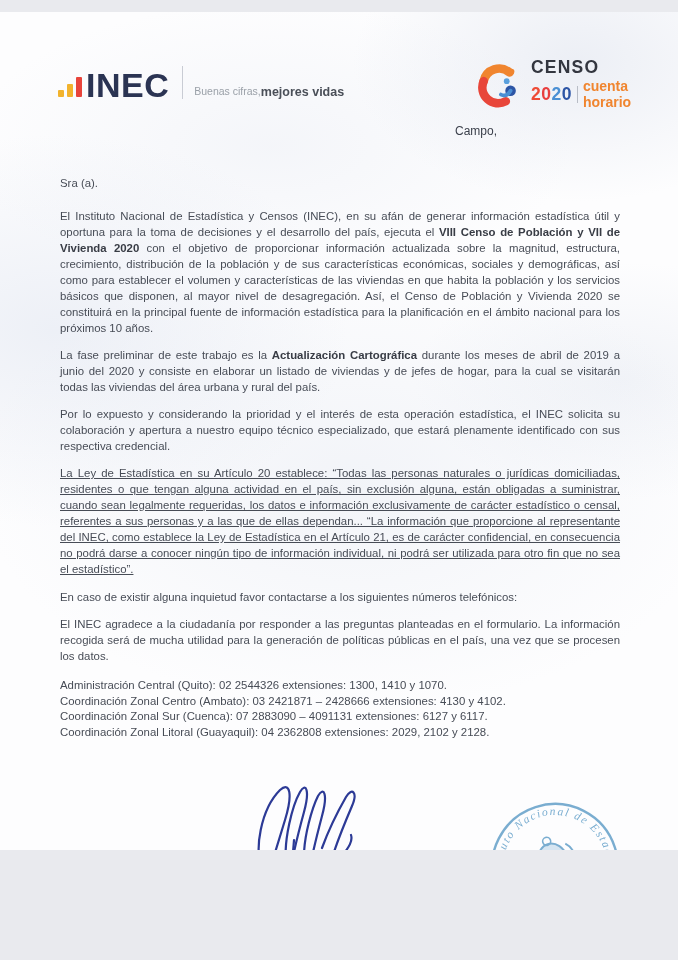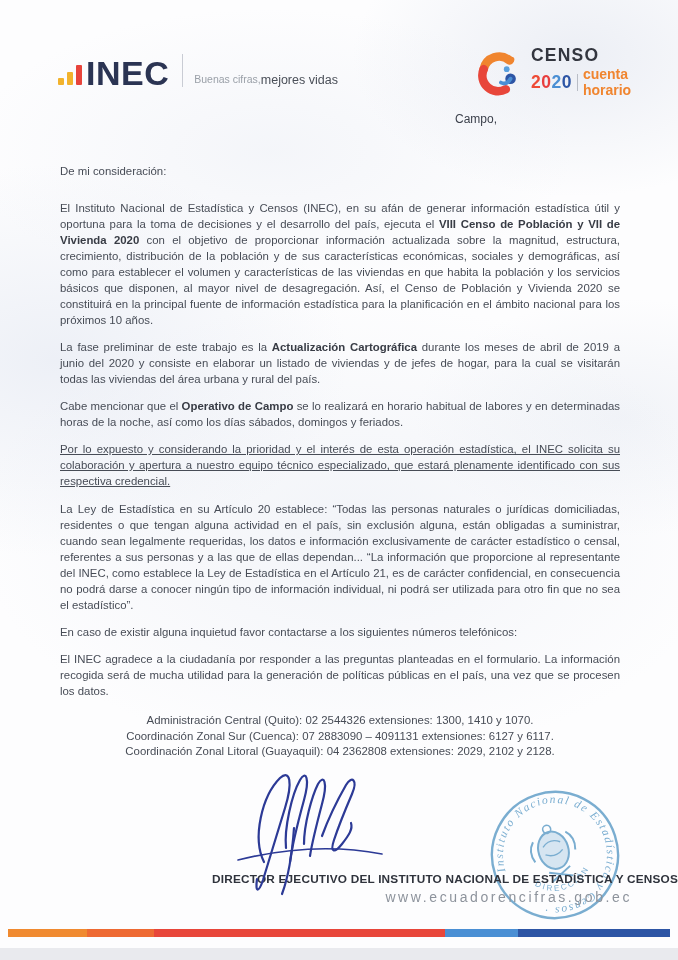--- a/index.html
+++ b/index.html
@@ -1,56 +1,56 @@
 <!DOCTYPE html>
 <html><head>
 <meta charset="utf-8">
 <style>
   html,body { margin:0; padding:0; background:#e9eaee; }
   .page {
-    position:relative; width:678px; height:948px; margin:0 auto; overflow:hidden;
+    position:relative; width:678px; height:838px; margin:12px auto; overflow:hidden;
     font-family:"Liberation Sans", sans-serif; color:#474c56;
     background:
       radial-gradient(ellipse 320px 200px at 85% 6%, rgba(208,215,230,0.38), transparent 70%),
       radial-gradient(ellipse 420px 280px at 8% 38%, rgba(203,212,230,0.32), transparent 70%),
       radial-gradient(ellipse 520px 320px at 52% 56%, rgba(214,221,234,0.28), transparent 72%),
       radial-gradient(ellipse 300px 170px at 92% 44%, rgba(208,216,230,0.26), transparent 70%),
       radial-gradient(ellipse 420px 200px at 40% 16%, rgba(212,219,233,0.22), transparent 72%),
       #fdfdfe;
   }
   
   .inec-logo { position:absolute; left:58px; top:54px; display:flex; align-items:flex-end; }
   .inec-bars { display:flex; align-items:flex-end; gap:3px; margin:0 4px 3px 0; }
   .inec-bars i { display:block; width:6px; border-radius:1px; }
   .inec-bars .b1 { height:7px;  background:#f2b32d; }
   .inec-bars .b2 { height:13px; background:#f2b32d; }
   .inec-bars .b3 { height:20px; background:#e8443b; }
   .inec-text { font-size:34px; font-weight:800; color:#2b3453; line-height:0.82; letter-spacing:0.5px; }
   .logo-divider { width:1px; height:33px; background:#c9ccd4; margin:0 11px 1px 13px; }
   .inec-tagline { display:flex; flex-direction:row; margin-bottom:1px; }
   .inec-tagline .t1 { font-size:10.5px; color:#9aa0a8; }
-  .inec-tagline .t2 { font-size:12.5px; color:#4a4f58; font-weight:400; }
+  .inec-tagline .t2 { font-size:12.5px; color:#4a4f58; font-weight:700; }
   
   .censo-logo { position:absolute; left:476px; top:47px; display:flex; align-items:center; gap:7px; }
   .censo-text { display:flex; flex-direction:column; gap:1px; }
   .censo-title { font-size:17.5px; font-weight:800; color:#33363f; letter-spacing:1.2px; line-height:1; }
   .censo-row { display:flex; align-items:center; gap:5px; }
   .censo-year { display:flex; }
   .censo-year .yd { font-size:17.5px; font-weight:800; line-height:1; letter-spacing:0.5px; }
   .censo-sep { width:1px; height:17px; background:#b9bdc6; }
   .censo-tag span { display:block; font-size:14px; color:#f0852f; font-weight:700; line-height:1.2; }
   
   .city { position:absolute; left:455px; top:112px; font-size:12px; font-weight:500; color:#3c414c; }
   .letter { position:absolute; left:60px; right:58px; top:163px; font-size:11.4px; line-height:16px; }
   .salutation { margin-bottom:17px; }
   .greeting { margin-bottom:21px; }
   .paras p.para { margin:0 0 11px; text-align:justify; }
   .paras p.para:nth-child(4) { margin-bottom:12px;text-decoration:underline; }
   .b { font-weight:700; color:#383c45; }
-  .contacts { margin-top:14px;text-align:center; }
+  .contacts { margin-top:14px; }
   .contact-line { line-height:15.5px; }
   
   .signature-svg { position:absolute; left:230px; top:766px; z-index:3; }
   .director { position:absolute; left:0; right:0; top:872px; text-align:right;
               font-size:11.8px; font-weight:700; color:#2f333c; letter-spacing:0.2px; z-index:2; }
   .stamp-svg { position:absolute; left:484px; top:784px; opacity:0.85; z-index:1; }
   .website { position:absolute; right:46px; top:889px; font-size:14px; letter-spacing:2.6px;
              color:#8d939c; z-index:2; }
   .stripe { position:absolute; left:8px; right:8px; top:929px; height:8px;
     background:linear-gradient(to right,
@@ -101,32 +101,32 @@
           <span>cuenta</span>
           <span>horario</span>
         </span>
       </div>
     </div>
   </div>
 
   <div class="city">Campo,</div>
 
   <div class="letter">
-    <div class="greeting">De mi consideración:</div>
+    <div class="salutation">Sra (a).</div>
     <div class="paras">
         <p class="para"><span>El Instituto Nacional de Estadística y Censos (INEC), en su afán de generar información estadística útil y oportuna para la toma de decisiones y el desarrollo del país, ejecuta el </span><span class="b">VIII Censo de Población y VII de Vivienda 2020</span><span> con el objetivo de proporcionar información actualizada sobre la magnitud, estructura, crecimiento, distribución de la población y de sus características económicas, sociales y demográficas, así como para establecer el volumen y características de las viviendas en que habita la población y los servicios básicos que disponen, al mayor nivel de desagregación. Así, el Censo de Población y Vivienda 2020 se constituirá en la principal fuente de información estadística para la planificación en el ámbito nacional para los próximos 10 años.</span></p>
         <p class="para"><span>La fase preliminar de este trabajo es la </span><span class="b">Actualización Cartográfica</span><span> durante los meses de abril de 2019 a junio del 2020 y consiste en elaborar un listado de viviendas y de jefes de hogar, para la cual se visitarán todas las viviendas del área urbana y rural del país.</span></p>
-        <p class="para"><span>Cabe mencionar que el </span><span class="b">Operativo de Campo</span><span> se lo realizará en horario habitual de labores y en determinadas horas de la noche, así como los días sábados, domingos y feriados.</span></p>
         <p class="para"><span>Por lo expuesto y considerando la prioridad y el interés de esta operación estadística, el INEC solicita su colaboración y apertura a nuestro equipo técnico especializado, que estará plenamente identificado con sus respectiva credencial.</span></p>
         <p class="para"><span>La Ley de Estadística en su Artículo 20 establece: “Todas las personas naturales o jurídicas domiciliadas, residentes o que tengan alguna actividad en el país, sin exclusión alguna, están obligadas a suministrar, cuando sean legalmente requeridas, los datos e información exclusivamente de carácter estadístico o censal, referentes a sus personas y a las que de ellas dependan... “La información que proporcione al representante del INEC, como establece la Ley de Estadística en el Artículo 21, es de carácter confidencial, en consecuencia no podrá darse a conocer ningún tipo de información individual, ni podrá ser utilizada para otro fin que no sea el estadístico”.</span></p>
         <p class="para"><span>En caso de existir alguna inquietud favor contactarse a los siguientes números telefónicos:</span></p>
         <p class="para"><span>El INEC agradece a la ciudadanía por responder a las preguntas planteadas en el formulario. La información recogida será de mucha utilidad para la generación de políticas públicas en el país, una vez que se procesen los datos.</span></p>
       </div>
     <div class="contacts">
         <div class="contact-line">Administración Central (Quito): 02 2544326 extensiones: 1300, 1410 y 1070.</div>
+        <div class="contact-line">Coordinación Zonal Centro (Ambato): 03 2421871 – 2428666 extensiones: 4130 y 4102.</div>
         <div class="contact-line">Coordinación Zonal Sur (Cuenca): 07 2883090 – 4091131 extensiones: 6127 y 6117.</div>
         <div class="contact-line">Coordinación Zonal Litoral (Guayaquil): 04 2362808 extensiones: 2029, 2102 y 2128.</div>
       </div>
   </div>
 
   <svg class="signature-svg" width="170" height="130" viewBox="0 0 170 130">
     <g fill="none" stroke="#2c3a96" stroke-width="2.2" stroke-linecap="round">
       <path d="M 34 96 C 22 72 32 30 50 12 C 60 3 63 16 55 42 C 47 68 39 94 33 114 C 29 126 25 128 27 113"></path>
       <path d="M 56 82 C 54 62 62 28 70 14 C 76 4 80 12 74 34 C 68 56 62 80 60 96"></path>
       <path d="M 74 78 C 74 58 82 30 88 18 C 94 8 98 16 92 38 C 87 57 82 76 80 90"></path>

